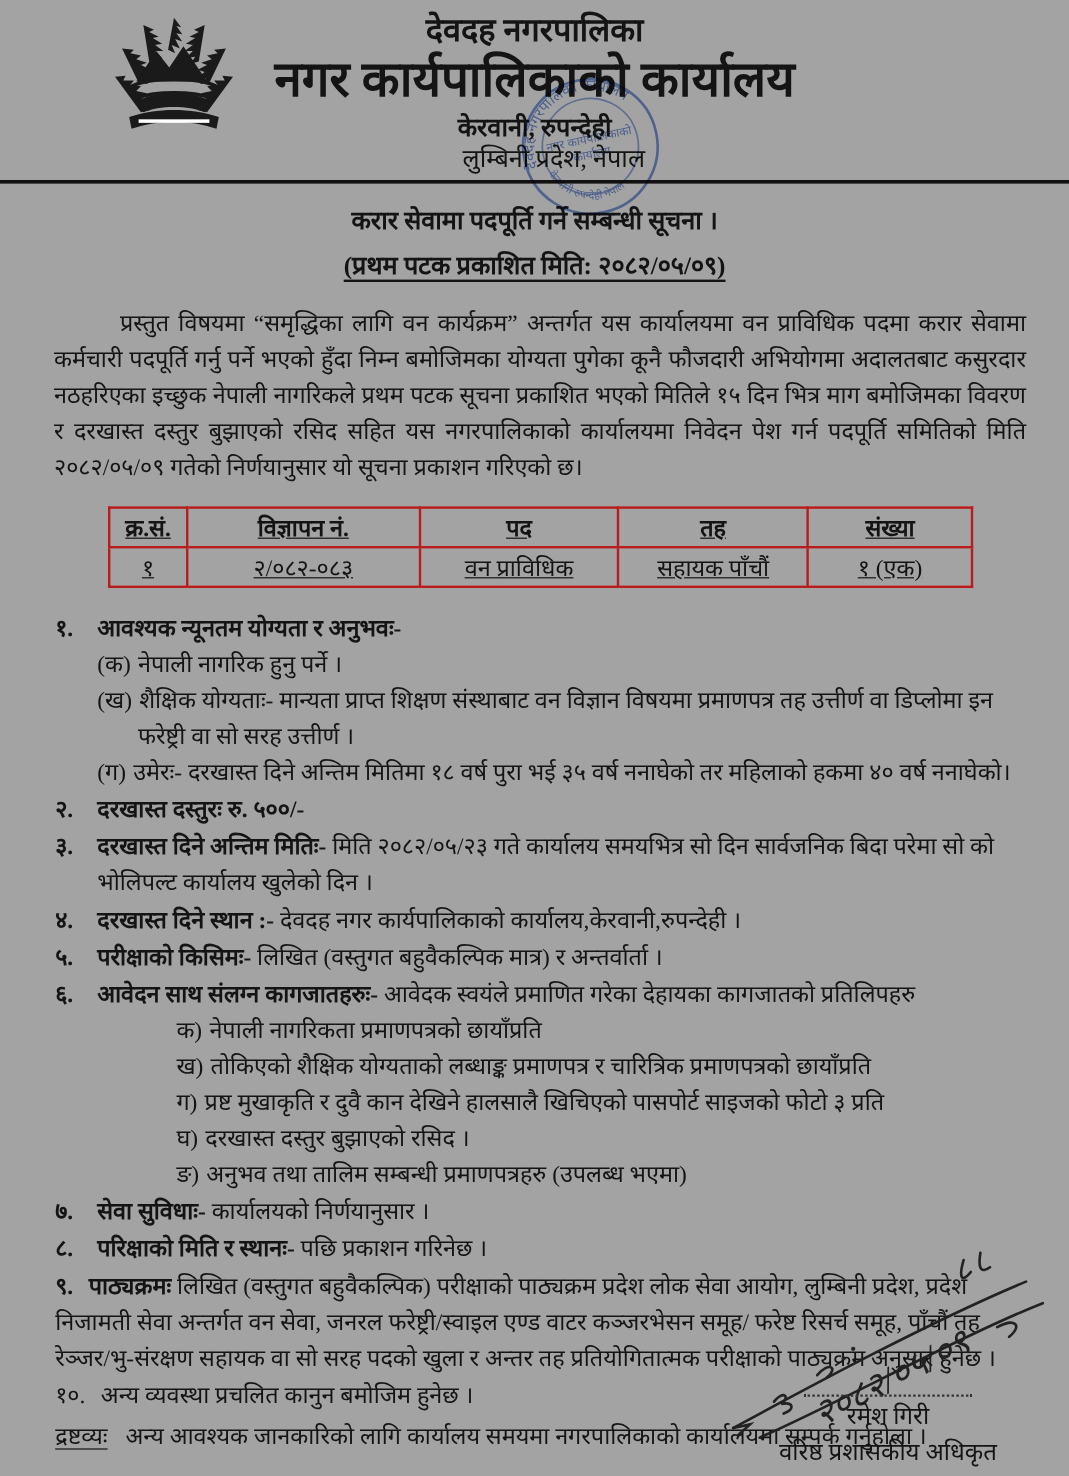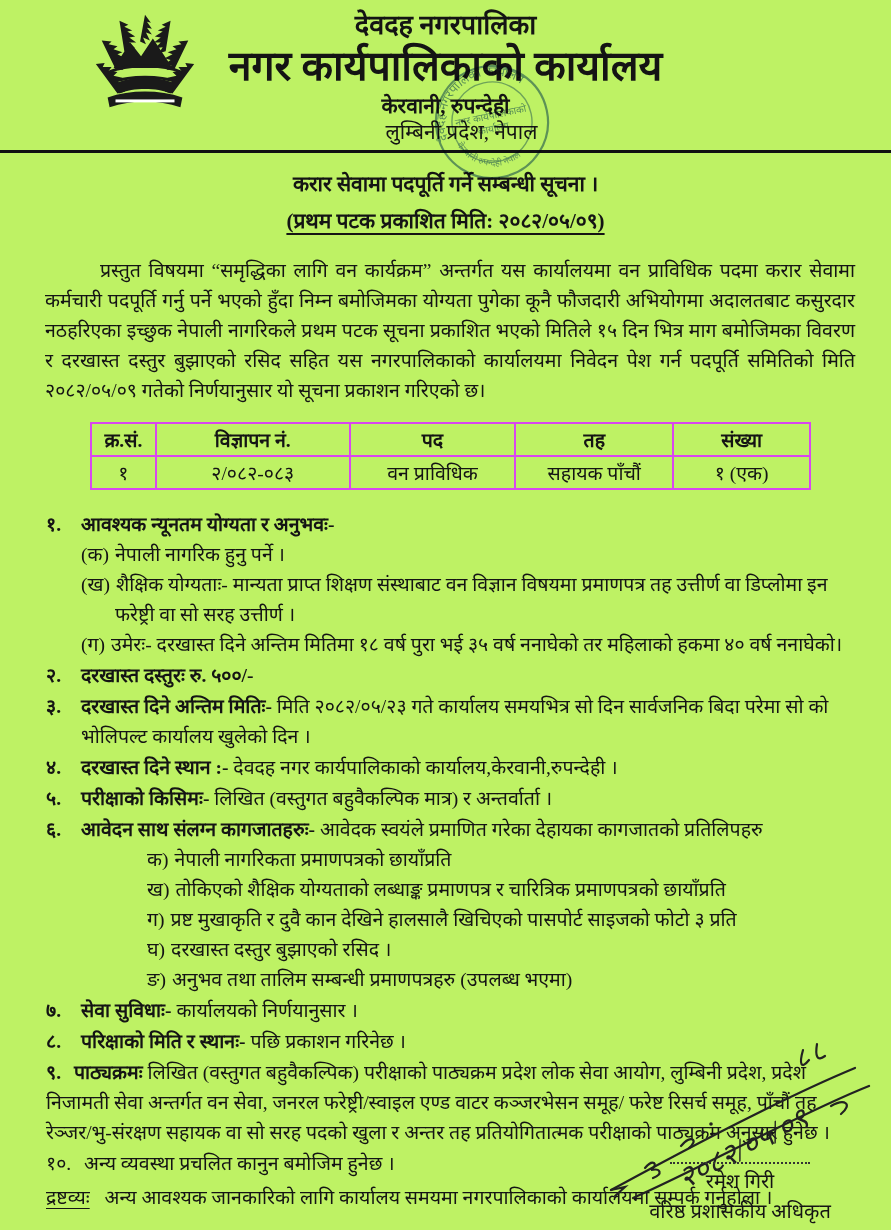--- a/index.html
+++ b/index.html
@@ -1,20 +1,20 @@
 <!DOCTYPE html>
 <html><head>
 <meta charset="utf-8">
 <style>
   html,body{margin:0;padding:0;background:#e8e8e8;}
   .page{
     position:relative;
     width:891px;height:1230px;
     margin:0 auto;
-    background:#bef264;
+    background:#a3a3a3;
     font-family:"Liberation Serif","DejaVu Serif",serif;
     color:#141414;
     overflow:hidden;
   }
   
   .header{position:relative;height:150px;}
   .logo{position:absolute;left:86px;top:6px;width:118px;height:120px;}
   .head-center{position:absolute;left:0;right:0;top:10px;text-align:center;line-height:1.15;}
   .h-muni{font-size:27px;font-weight:700;}
   .h-office{font-size:41px;font-weight:700;margin-top:2px;}
@@ -30,21 +30,21 @@
   .intro{
     margin:22px 36px 0 45px;
     font-size:19.5px;line-height:30px;
     text-align:justify;text-indent:55px;
   }
   
   table.vac{
     border-collapse:collapse;margin:16px auto 0 90px;width:721px;
     font-size:19.5px;text-align:center;
   }
-  table.vac th,table.vac td{border:2px solid #d946ef;padding:2px 4px;height:27px;}
+  table.vac th,table.vac td{border:2px solid #b91c1c;padding:2px 4px;height:27px;text-decoration:underline;}
   table.vac th{font-weight:700;}
   table.vac .c0{width:9%;} table.vac .c1{width:27%;} table.vac .c2{width:23%;}
   table.vac .c3{width:22%;} table.vac .c4{width:19%;}
   
   .items{margin:20px 28px 0 46px;font-size:19.5px;line-height:30px;}
   .item{position:relative;padding-left:35px;margin-top:1px;}
   .item .inum{position:absolute;left:0;top:0;font-weight:700;}
   .item .ilabel{font-weight:700;}
   .item.plain .inum{font-weight:400;}
   .item.flush{padding-left:0;}

